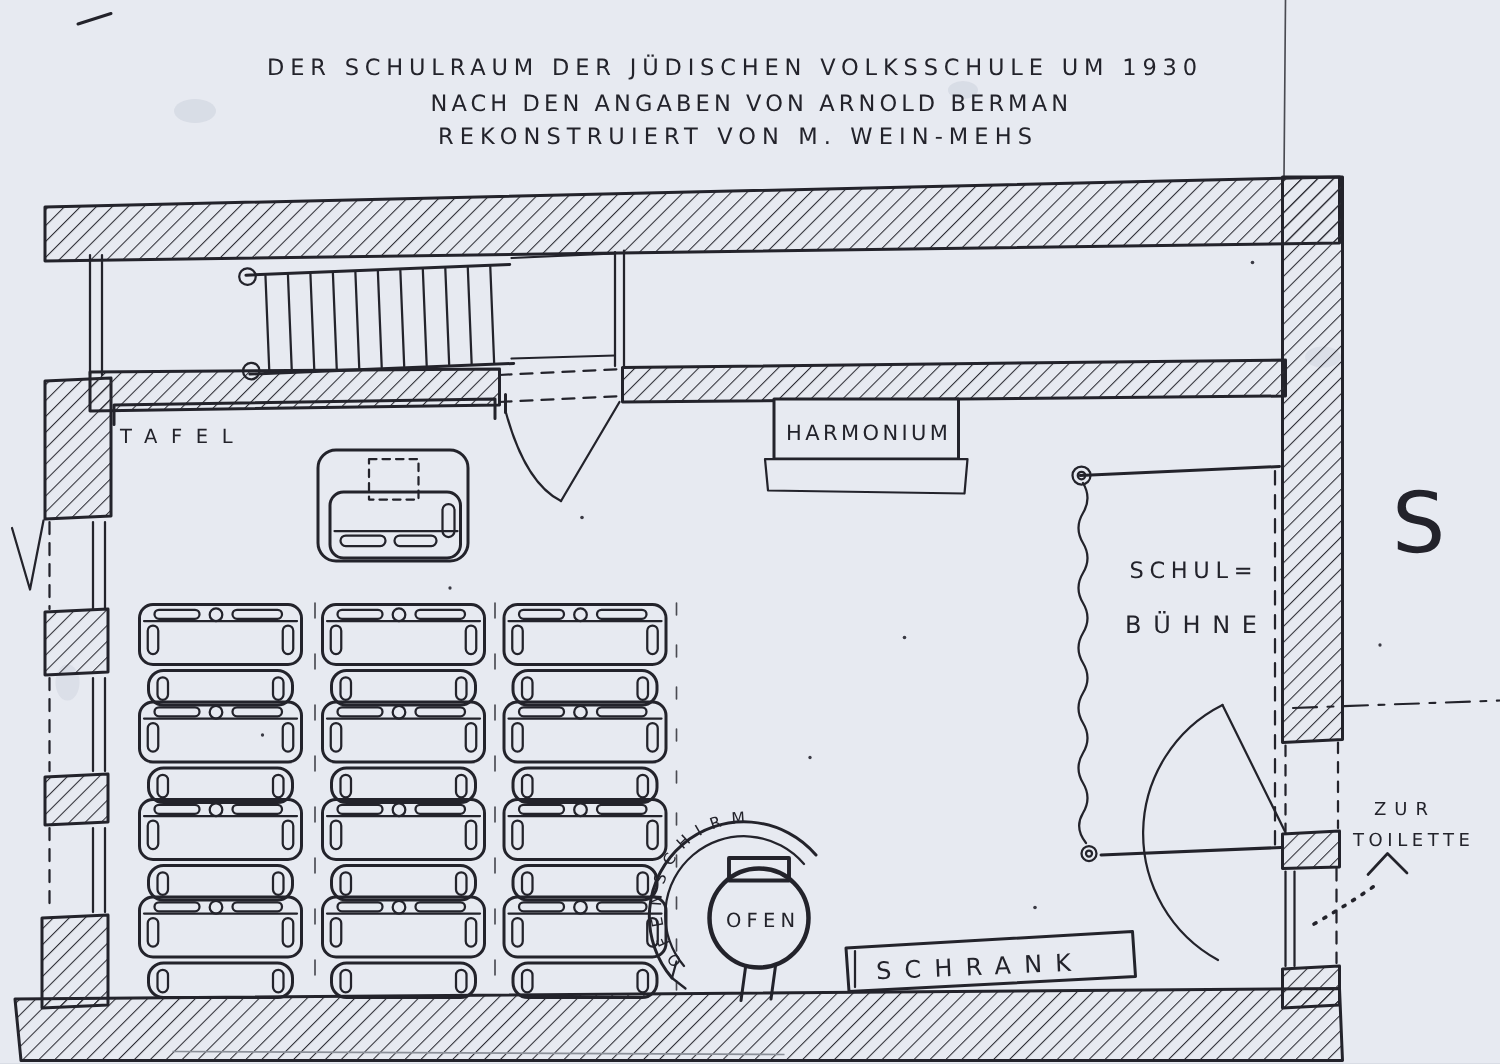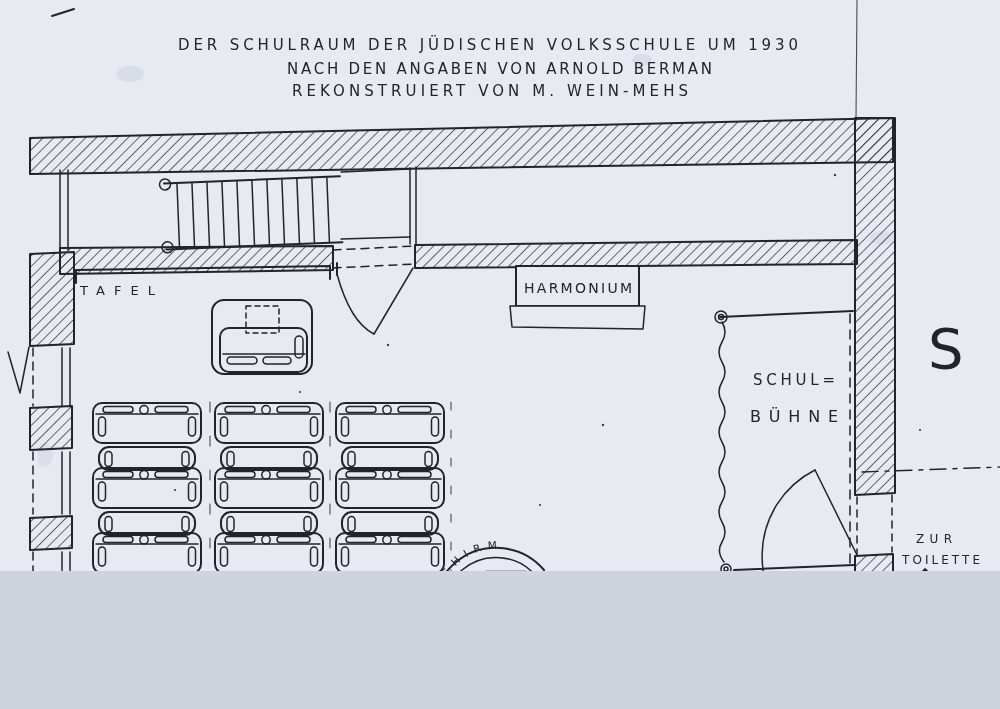--- a/index.html
+++ b/index.html
@@ -1,17 +1,17 @@
 <!DOCTYPE html>
 <html style="--paper: #e7eaf1; --ink: #23232b;"><head>
 <meta charset="utf-8">
 <style>
   :root { --paper:#e7eaf1; --ink:#23232b; }
   html,body{margin:0;padding:0;background:#cfd3db;}
-  #canvas{position:relative;width:1000px;height:571px;background:var(--paper);overflow:hidden;}
+  #canvas{position:relative;width:1000px;height:709px;background:var(--paper);overflow:hidden;}
   svg{position:absolute;inset:0;}
   .ink{stroke:var(--ink);fill:none;stroke-linecap:round;stroke-linejoin:round;}
   .w2{stroke-width:2;} .w15{stroke-width:1.5;} .w1{stroke-width:1.1;} .w25{stroke-width:2.6;}
   .hatched{fill:url(#hatch);stroke:var(--ink);stroke-width:2;stroke-linejoin:round;}
   .paperfill{fill:var(--paper);}
   .txt{fill:var(--ink);font-family:"DejaVu Sans","Liberation Sans",sans-serif;font-weight:500;}
   .dots{stroke-dasharray:1.5 6;}
   .faint{stroke:#8a8f98;}
 </style>
 </head>

